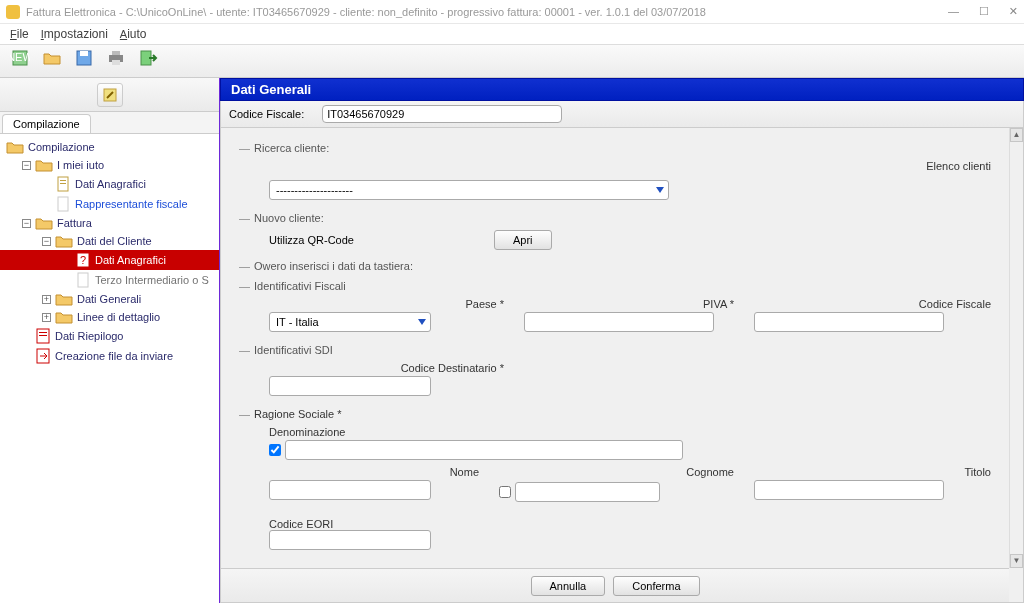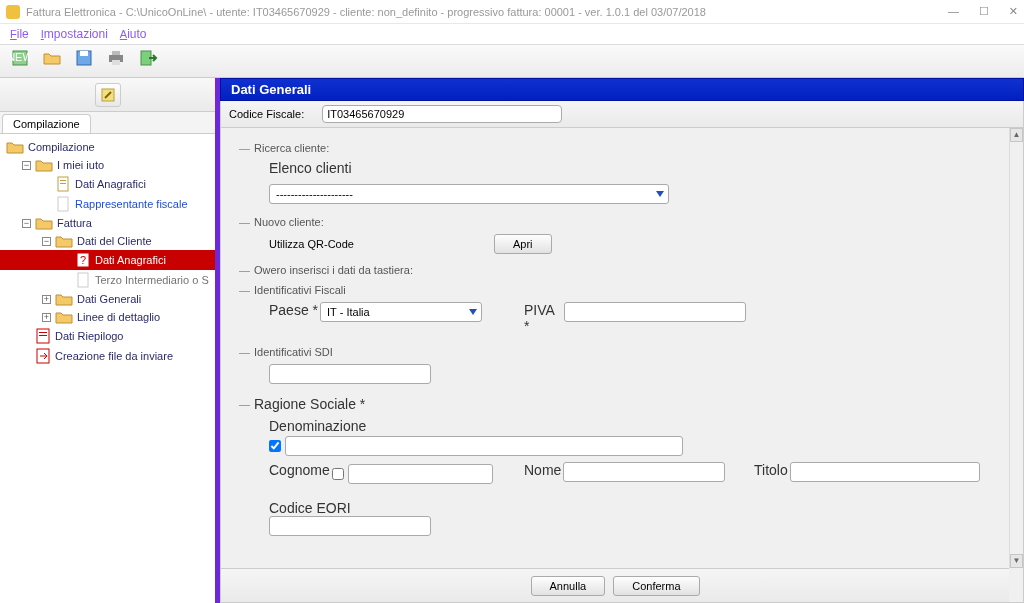--- a/index.html
+++ b/index.html
@@ -3,27 +3,27 @@
 <meta charset="utf-8">
 <style>
 * { box-sizing: border-box; margin: 0; padding: 0; font-family: Tahoma, Arial, sans-serif; font-size: 11px; }
 body { background: #ffffff; width: 1024px; height: 603px; overflow: hidden; }
 .titlebar { height: 24px; background: #ffffff; display: flex; align-items: center; padding: 0 6px; color: #888; border-bottom: 1px solid #e8e8e8; }
 .titlebar-icon { width: 14px; height: 14px; background: #f0c040; border-radius: 3px; margin-right: 6px; }
 .titlebar-text { flex: 1; font-size: 11px; color: #999; }
 .titlebar-controls { display: flex; gap: 20px; color: #888; font-size: 14px; }
 .titlebar-controls span { cursor: default; }
 .menubar { height: 20px; background: #ffffff; display: flex; align-items: center; padding: 0 10px; gap: 12px; }
-.menubar span { font-size: 12px; color: #8b5cf6; cursor: default; }
+.menubar span { font-size: 12px; color: #404040; cursor: default; }
 .menubar span u { text-decoration: underline; }
 .toolbar { height: 34px; background: linear-gradient(#fafafa,#ececec); border-top: 1px solid #ddd; border-bottom: 1px solid #ccc; display: flex; align-items: center; padding: 0 6px; gap: 4px; }
 .tool-btn { width: 28px; height: 28px; border: 1px solid transparent; border-radius: 3px; display: flex; align-items: flex-start; justify-content: center; }
 .tool-btn svg { width: 20px; height: 20px; }
 .main { display: flex; height: calc(603px - 24px - 20px - 34px); }
-.sidebar { width: 220px; background: #fff; border-right: 5px solid #6d28d9; display: flex; flex-direction: column; }
+.sidebar { width: 220px; background: #fff; border-right: 1px solid #6d28d9; display: flex; flex-direction: column; }
 .sidebar-top { height: 34px; border-bottom: 1px solid #ccc; background: linear-gradient(#f8f8f8,#eaeaea); display: flex; align-items: center; justify-content: center; }
 .side-edit { width: 26px; height: 24px; background: linear-gradient(#fefefe,#e8e8e8); border: 1px solid #ccc; border-radius: 3px; display: flex; align-items: center; justify-content: center; }
 .sidebar-tabs { display: flex; border-bottom: 1px solid #ccc; background: #f4f4f4; }
 .sidebar-tab { padding: 3px 10px; border: 1px solid #ccc; border-bottom: none; background: #fff; border-top-left-radius: 4px; border-top-right-radius: 4px; margin: 2px 0 0 2px; font-size: 11px; }
 .tree { flex: 1; overflow: auto; padding: 4px 0; }
 .tree-item { display: flex; align-items: center; padding: 2px 2px 2px 6px; white-space: nowrap; cursor: default; color: #2a2a6a; font-size: 12px; }
 .tree-item.selected { background: #c80000; color: #fff; }
 .tree-indent0 { padding-left: 6px; }
 .tree-indent1 { padding-left: 22px; }
 .tree-indent2 { padding-left: 42px; }
@@ -40,22 +40,22 @@
 .form-scroll { flex: 1; border: 1px solid #ccc; border-top: none; position: relative; overflow: hidden; background: #f0f0f0; }
 .form-inner { position: absolute; inset: 0 14px 34px 0; overflow-y: auto; padding: 10px 18px; background: #f0f0f0; }
 .scrollbar-v { position: absolute; right: 0; top: 0; bottom: 34px; width: 14px; background: #f0f0f0; border-left: 1px solid #ddd; display: flex; flex-direction: column; }
 .scrollbar-v .arrow { height: 14px; background: #e6e6e6; border: 1px solid #c6c6c6; font-size: 8px; line-height: 12px; text-align: center; color: #666; }
 .scrollbar-v .track { flex: 1; }
 .footer-bar { position: absolute; left: 0; right: 14px; bottom: 0; height: 34px; background: linear-gradient(#f5f5f5,#eaeaea); border-top: 1px solid #ccc; display: flex; align-items: center; justify-content: center; gap: 8px; }
 .footer-bar button, .small-btn { height: 20px; padding: 0 18px; border: 1px solid #aaa; background: linear-gradient(#fefefe,#e2e2e2); border-radius: 3px; font-size: 11px; cursor: default; }
 .legend-row { display: flex; align-items: center; gap: 4px; margin: 4px 0 6px 0; color: #555; }
 .legend-row .dash { color: #888; }
 .field-row { display: flex; gap: 20px; margin-top: 6px; }
-.field-col { display: flex; flex-direction: row; gap: 2px; flex: 1; }
-.field-label { color: #333; font-size: 14px; }
+.field-col { display: flex; flex-direction: column; gap: 2px; flex: 1; }
+.field-label { color: #333; font-size: 11px; text-align: right; }
 .field-label.req::after { content: " *"; }
 .textinput { height: 20px; border: 1px solid #aaa; border-radius: 3px; padding: 0 6px; background: #fff; width: 190px; font-size: 11px; }
 .combo { height: 20px; border: 1px solid #aaa; border-radius: 3px; background: #fff; display: flex; align-items: center; padding: 0 4px 0 6px; justify-content: space-between; cursor: default; }
 .combo .arrow { width: 0; height: 0; border-left: 4px solid transparent; border-right: 4px solid transparent; border-top: 6px solid #2050c0; }
 .combo-wide { width: 400px; }
 .combo-med { width: 162px; }
 .inline-row { display: flex; align-items: center; gap: 140px; margin-top: 0; padding-left: 10px; }
 .denom-row { display: flex; align-items: center; gap: 4px; margin-top: 2px; padding-left: 0; }
 .chk { width: 12px; height: 12px; }
 </style>
@@ -277,55 +277,60 @@
             <span class="field-label req">Paese</span>
             <div class="combo combo-med">
               <span>IT - Italia</span>
               <span class="arrow"></span>
             </div>
           </div>
           <div class="field-col" style="flex:0 0 210px">
             <span class="field-label req">PIVA</span>
             <input class="textinput" style="">
           </div>
+          <div class="field-col">
+            <span class="field-label">Codice Fiscale</span>
+            <input class="textinput" style="">
+          </div>
         </div>
 
         <div class="legend-row" style="margin-top:12px">
             <span class="dash">—</span>
             <span>Identificativi SDI</span>
           </div>
         <div class="field-row" style="padding-left:30px">
           <div class="field-col" style="flex:0 0 235px">
+            <span class="field-label req">Codice Destinatario</span>
             <input class="textinput" style="width: 162px;">
           </div>
         </div>
 
         <div class="legend-row" style="margin-top:12px">
             <span class="dash">—</span>
             <span class="field-label req">Ragione Sociale</span>
           </div>
         <div style="padding-left:30px">
           <span class="field-label">Denominazione</span>
           <div class="denom-row">
             <input type="checkbox" class="chk" checked="" style="">
             <input class="textinput" style="width: 398px;">
           </div>
         </div>
         <div class="field-row" style="padding-left:30px; margin-top:6px">
+          <div class="field-col" style="flex:0 0 210px">
+            <span class="field-label">Nome</span>
+            <input class="textinput" style="width: 162px;">
+          </div>
           <div class="field-col" style="flex:0 0 235px">
             <span class="field-label">Cognome</span>
             <div class="denom-row">
               <input type="checkbox" class="chk" style="">
               <input class="textinput" style="width: 145px;">
             </div>
           </div>
-          <div class="field-col" style="flex:0 0 210px">
-            <span class="field-label">Nome</span>
-            <input class="textinput" style="width: 162px;">
-          </div>
           <div class="field-col">
             <span class="field-label">Titolo</span>
             <input class="textinput" style="">
           </div>
         </div>
 
         <div style="padding-left:30px; margin-top:16px">
           <span class="field-label">Codice EORI</span>
           <div><input class="textinput" style="width: 162px;"></div>
         </div>

